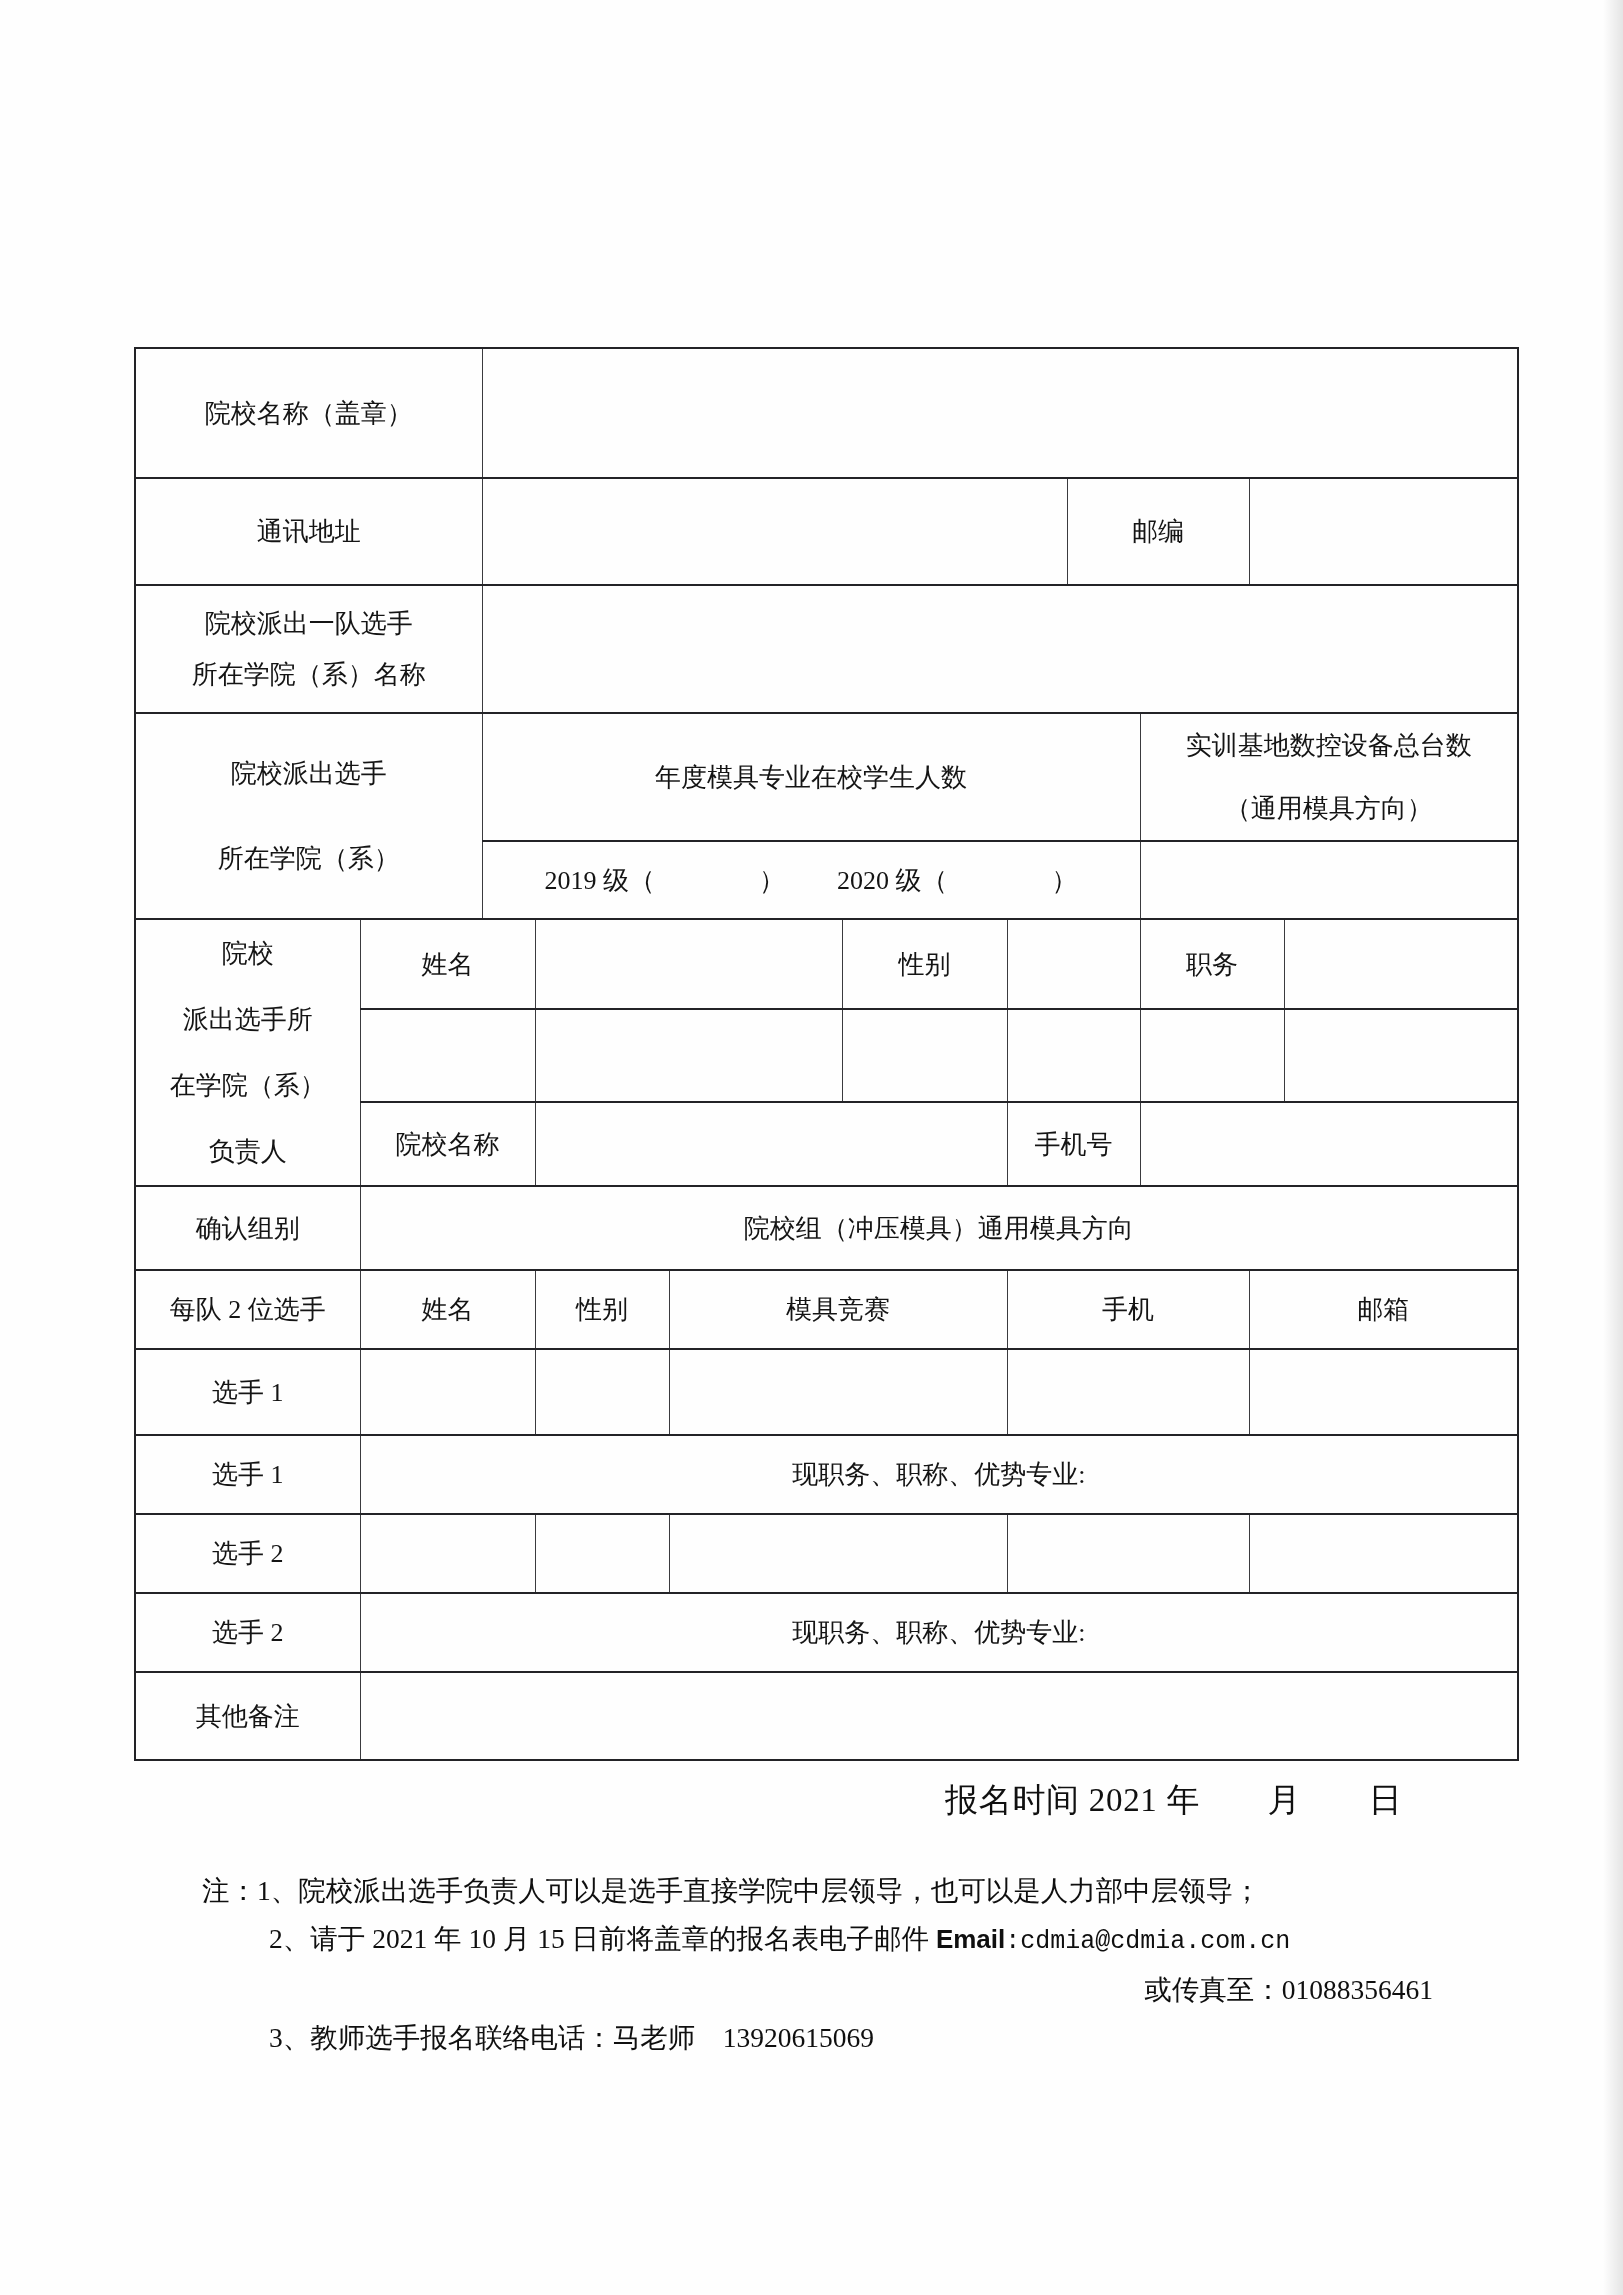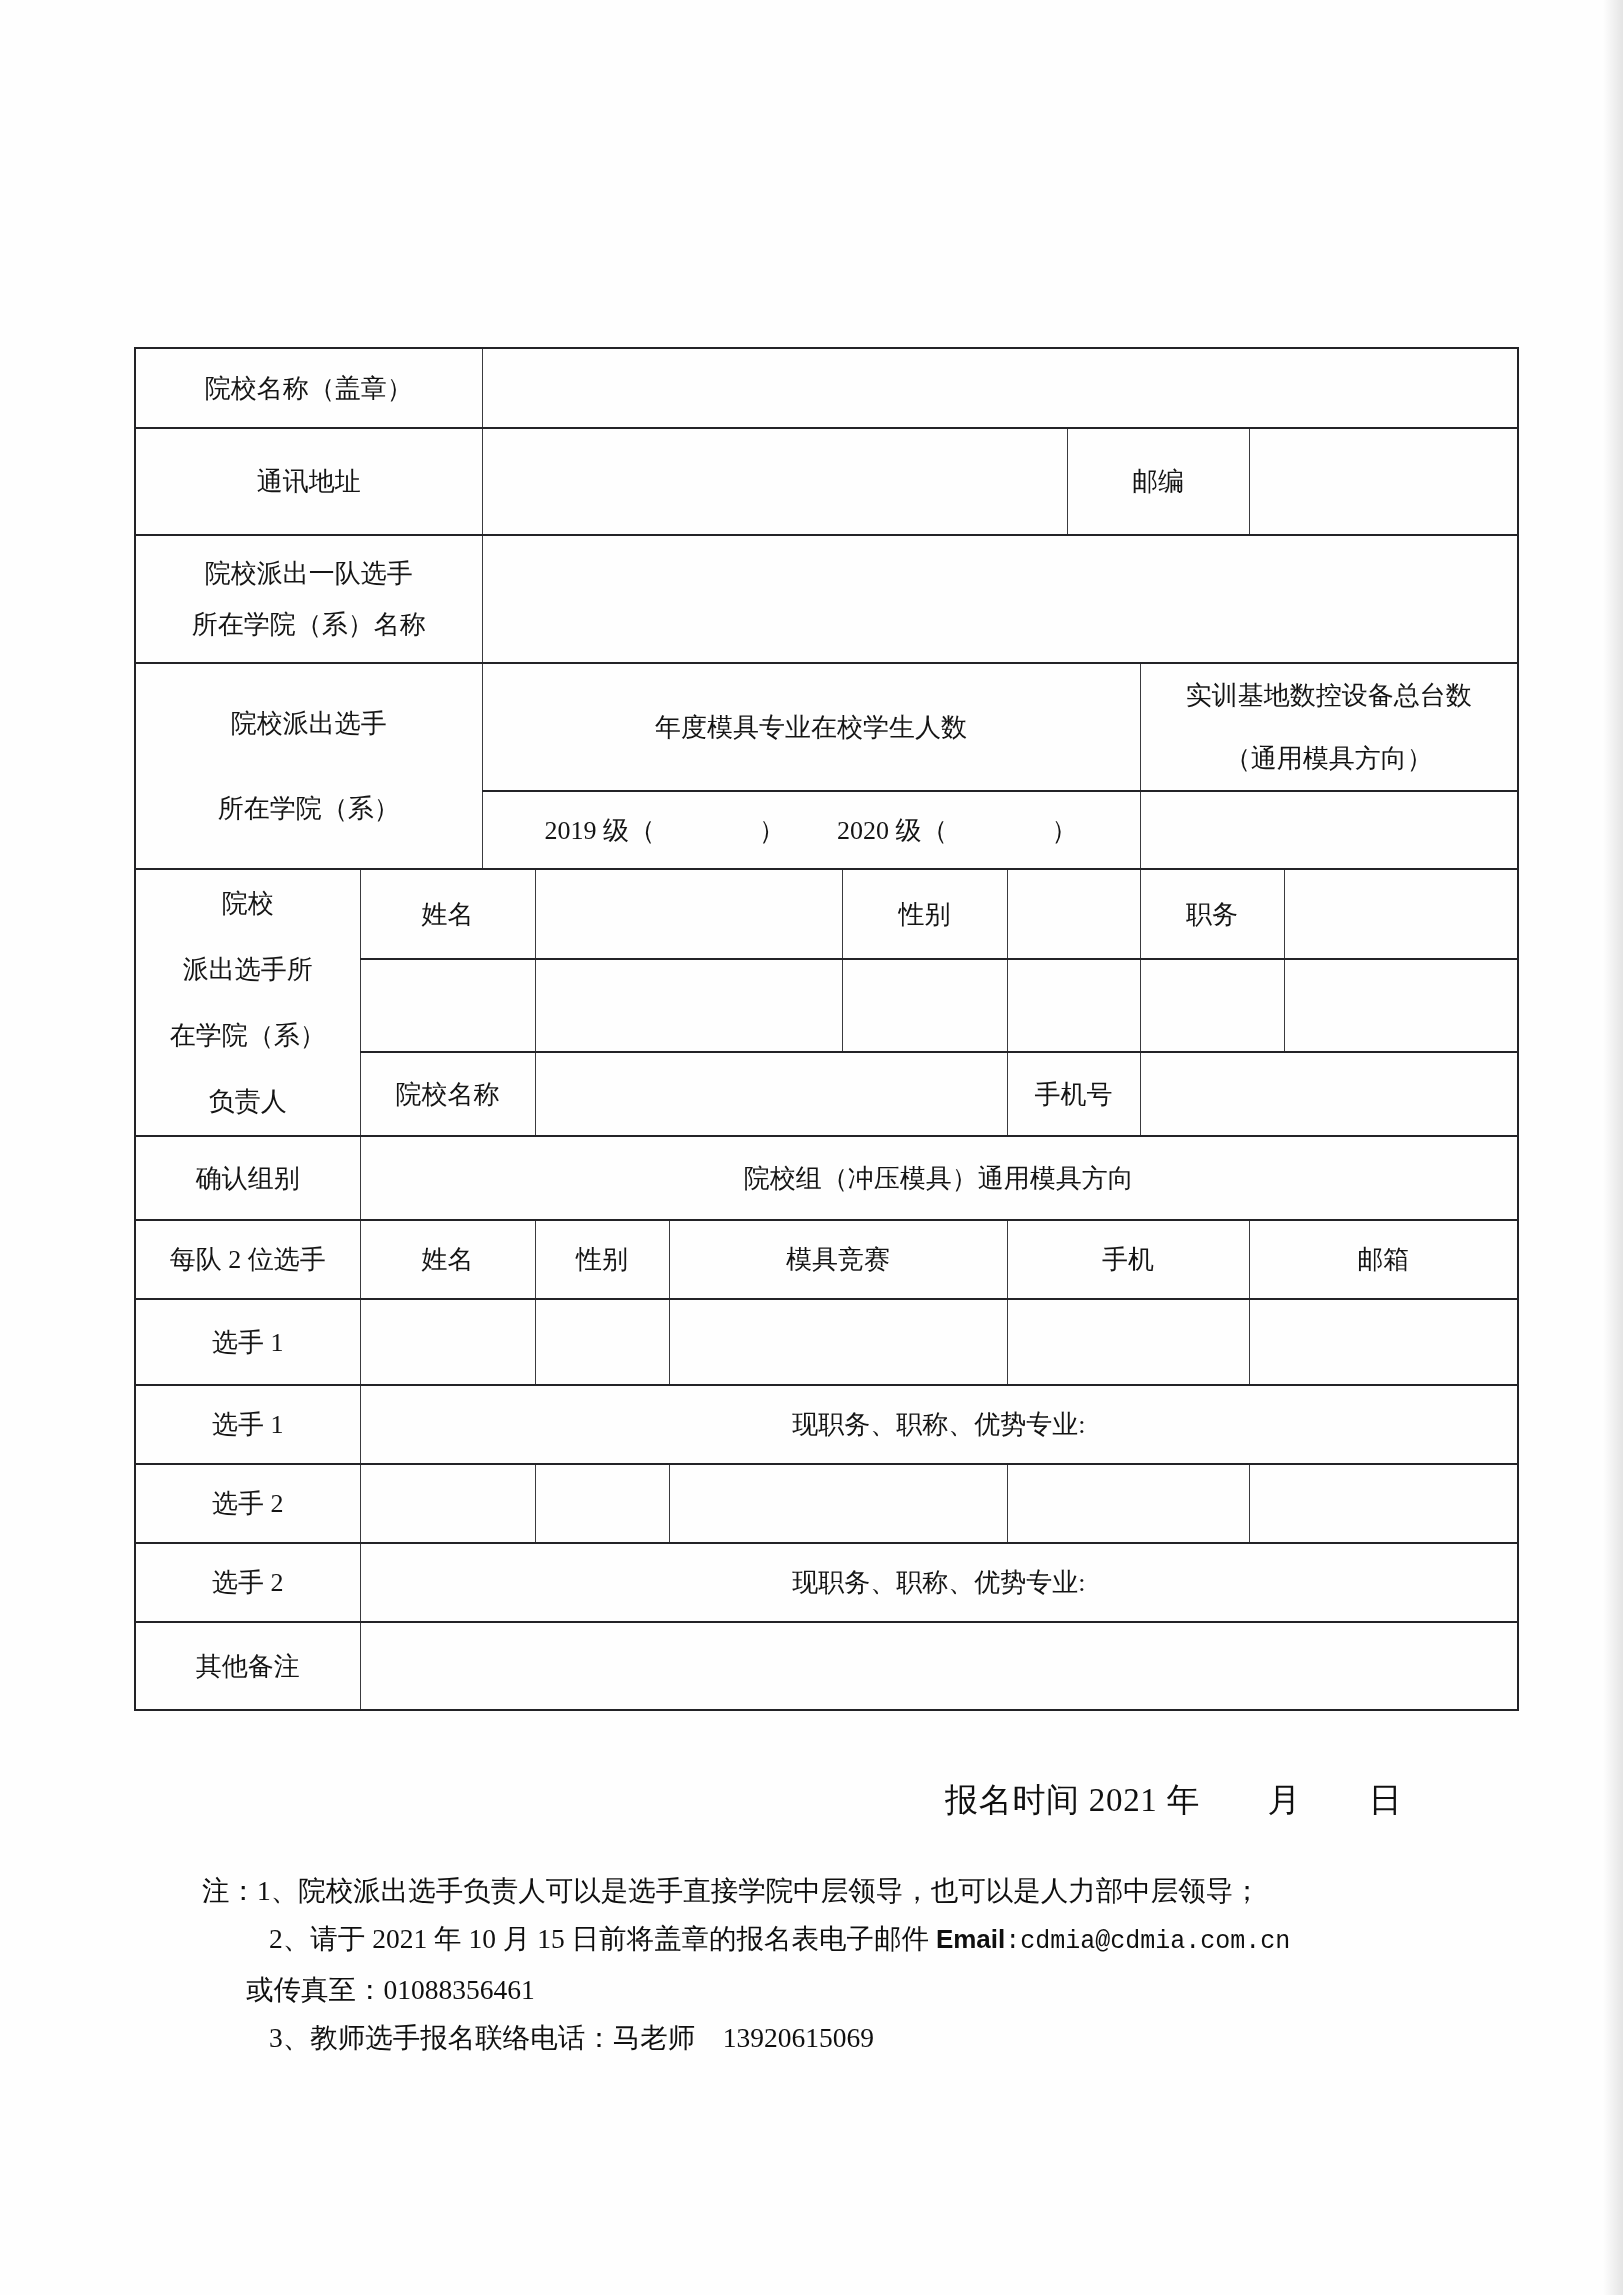--- a/index.html
+++ b/index.html
@@ -47,21 +47,21 @@
   .lh101 .ln{line-height:66px;}
   .signup{
     position:absolute;left:945px;top:1778px;
     font-size:33px;letter-spacing:0.7px;color:#101010;
   }
   .notes{
     position:absolute;left:202px;top:1867px;width:1231px;
     font-size:27.5px;line-height:48px;color:#0f0f0f;
   }
   .notes .n-ind1{margin-left:67px;}
-  .notes .n-ind2{margin-left:44px;}
+  .notes .n-ind2{margin-left:60px;text-align:right;}
   .email-word{font-family:"Liberation Sans","DejaVu Sans",sans-serif;font-weight:bold;font-size:26px;}
   .email-addr{font-family:"Liberation Mono","DejaVu Sans Mono",monospace;font-size:25px;}
 </style>
 </head>
 <body>
 
 <div class="page">
 
 
   <table class="form">
@@ -73,21 +73,21 @@
         <col style="width:173px">
         <col style="width:165px">
       <col style="width:60px">
         <col style="width:73px">
         <col style="width:109px">
       <col style="width:35px">
         <col style="width:234px">
     </colgroup>
 
     <tbody>
-        <tr style="height:80px">
+        <tr style="height:130px">
       <td colspan="2">院校名称（盖章）</td>
       <td colspan="9"></td>
     </tr>
 
     <tr style="height:107px">
       <td colspan="2">通讯地址</td>
       <td colspan="5"></td>
       <td colspan="2">邮编</td>
       <td colspan="2"></td>
     </tr>

